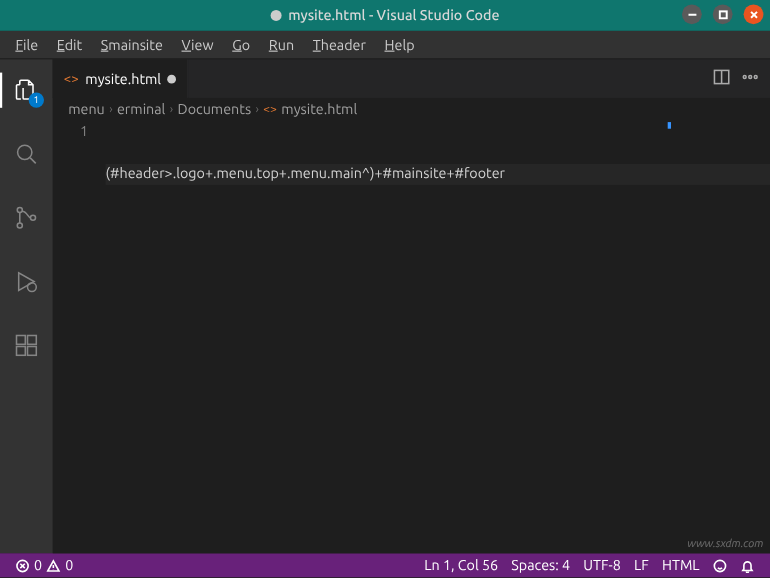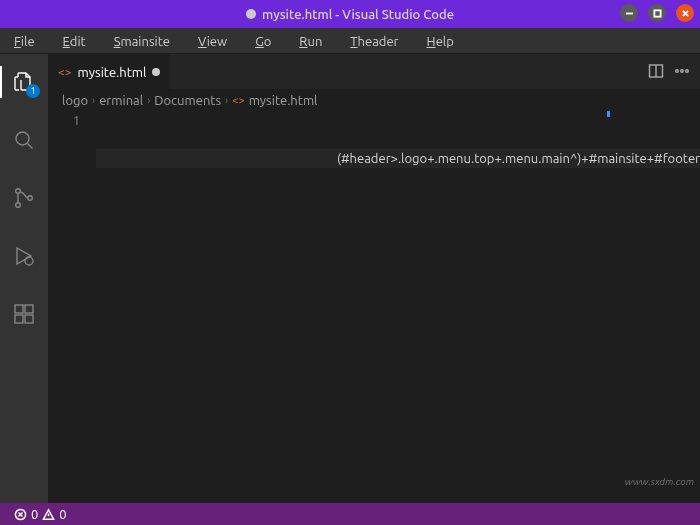--- a/index.html
+++ b/index.html
@@ -1,25 +1,25 @@
 <!DOCTYPE html>
 <html><head>
 <meta charset="utf-8">
 <style>
 * { margin: 0; padding: 0; box-sizing: border-box; font-family: "Ubuntu", "Segoe UI", sans-serif; font-size: 13px; }
 body { width: 700px; height: 525px; background: #1e1e1e; overflow: hidden; display: flex; flex-direction: column; }
-.titlebar { height: 28px; background: #6d28d9; display: flex; align-items: center; position: relative; }
+.titlebar { height: 28px; background: #0f766e; display: flex; align-items: center; position: relative; }
 .titlebar-title { flex: 1; text-align: center; color: #d8d8d8; font-size: 13px; font-weight: 500; display: flex; justify-content: center; align-items: center; gap: 6px; }
 .dirty-dot { width: 10px; height: 10px; border-radius: 50%; background: #ccc; display: inline-block; }
 .win-controls { position: absolute; right: 6px; top: 4px; display: flex; gap: 10px; align-items: center; }
 .win-btn { width: 18px; height: 18px; border-radius: 50%; display: flex; align-items: center; justify-content: center; color: #fff; font-size: 10px; }
 .win-btn.min, .win-btn.max { background: #5a5a5a; }
 .win-btn.close { background: #e95420; }
 .win-btn svg { width: 9px; height: 9px; stroke: #fff; stroke-width: 2; fill: none; }
-.menubar { height: 26px; background: #323232; display: flex; align-items: center; padding: 0 6px; gap: 12px; border-bottom: 1px solid #1a1a1a; }
+.menubar { height: 26px; background: #323232; display: flex; align-items: center; padding: 0 6px; gap: 1px; border-bottom: 1px solid #1a1a1a; }
 .menubar-item { color: #ccc; padding: 3px 8px; cursor: default; }
 .menubar-item .mn { text-decoration: underline; }
 .main { flex: 1; display: flex; min-height: 0; }
 .activitybar { width: 48px; background: #333333; display: flex; flex-direction: column; align-items: center; padding-top: 8px; gap: 18px; }
 .activity-item { width: 48px; height: 40px; display: flex; align-items: center; justify-content: center; position: relative; color: #858585; }
 .activity-item.active { color: #fff; }
 .activity-item.active::before { content: ""; position: absolute; left: 0; top: 4px; bottom: 4px; width: 2px; background: #fff; }
 .activity-item svg { width: 24px; height: 24px; stroke: currentColor; fill: none; stroke-width: 1.4; }
 .badge { position: absolute; bottom: 4px; right: 8px; background: #007acc; color: #fff; border-radius: 8px; min-width: 14px; height: 14px; font-size: 9px; display: flex; align-items: center; justify-content: center; padding: 0 3px; }
 .editor-area { flex: 1; display: flex; flex-direction: column; background: #1e1e1e; min-width: 0; position: relative; }
@@ -27,28 +27,28 @@
 .tab { background: #1e1e1e; color: #fff; display: flex; align-items: center; padding: 0 10px; gap: 6px; font-size: 12.5px; border-right: 1px solid #252526; }
 .tab .file-icon { color: #e37933; font-size: 12px; }
 .tab .tab-dirty { width: 8px; height: 8px; border-radius: 50%; background: #ccc; }
 .tab-actions { margin-left: auto; display: flex; align-items: center; gap: 10px; padding: 0 10px; color: #aaa; }
 .tab-actions svg { width: 16px; height: 16px; stroke: currentColor; fill: none; stroke-width: 1.4; }
 .breadcrumbs { height: 22px; display: flex; align-items: center; padding: 0 14px; color: #a0a0a0; font-size: 12.5px; gap: 4px; }
 .breadcrumbs .chev { color: #666; font-size: 11px; }
 .breadcrumbs .file-icon { color: #e37933; font-size: 11px; }
 .code-area { flex: 1; display: flex; font-family: "Ubuntu Mono", Consolas, monospace; font-size: 13.5px; position: relative; }
 .gutter { width: 48px; color: #858585; text-align: right; padding: 0 16px 0 0; line-height: 19px; }
-.code-lines { flex: 1; color: #d4d4d4; line-height: 19px; white-space: pre; text-align: right; }
+.code-lines { flex: 1; color: #d4d4d4; line-height: 19px; white-space: pre; }
 .code-line.current { background: rgba(255,255,255,0.04); }
 .selection-highlight { position: absolute; top: 0; right: 90px; width: 3px; height: 6px; background: #3794ff; }
 .statusbar { height: 22px; background: #68217a; color: #fff; display: flex; align-items: center; padding: 0 8px; font-size: 12px; }
 .statusbar .sb-group { display: flex; align-items: center; gap: 4px; padding: 0 6px; }
 .statusbar .right { margin-left: auto; display: flex; }
 .statusbar svg { width: 13px; height: 13px; stroke: currentColor; fill: none; stroke-width: 1.6; vertical-align: middle; }
-.watermark { position: absolute; bottom: 16px; right: 6px; color: rgba(255,255,255,0.35); font-size: 10px; font-style: italic; pointer-events: none; }
+.watermark { position: absolute; bottom: 4px; right: 6px; color: rgba(255,255,255,0.35); font-size: 10px; font-style: italic; pointer-events: none; }
 </style>
 </head>
 <body>
 
 <div class="titlebar">
   <div class="titlebar-title">
     <span class="dirty-dot"></span>
     <span>mysite.html - Visual Studio Code</span>
   </div>
   <div class="win-controls">
@@ -134,21 +134,21 @@
             </svg></span>
         <span><svg viewBox="0 0 16 16" fill="currentColor" stroke="none">
               <circle cx="3" cy="8" r="1.3"></circle>
               <circle cx="8" cy="8" r="1.3"></circle>
               <circle cx="13" cy="8" r="1.3"></circle>
             </svg></span>
       </div>
     </div>
 
     <div class="breadcrumbs">
-      <span>logo</span>
+      <span>menu</span>
         <span class="chev">›</span>
       <span>erminal</span>
         <span class="chev">›</span>
       <span>Documents</span>
         <span class="chev">›</span>
       <span class="file-icon">&lt;&gt;</span>
       <span>mysite.html</span>
     </div>
 
     <div class="code-area">
@@ -170,13 +170,31 @@
         <circle cx="7" cy="7" r="5.5"></circle>
         <path d="M4.8 4.8l4.4 4.4M9.2 4.8l-4.4 4.4"></path>
       </svg>
       <span>0</span>
     <svg viewBox="0 0 14 14">
         <path d="M7 2 L12.5 12 H1.5 Z"></path>
         <path d="M7 6v3M7 10.5v.1"></path>
       </svg>
       <span>0</span>
   </div>
+  <div class="right">
+    <div class="sb-group">Ln 1, Col 56</div>
+    <div class="sb-group">Spaces: 4</div>
+    <div class="sb-group">UTF-8</div>
+    <div class="sb-group">LF</div>
+    <div class="sb-group">HTML</div>
+    <div class="sb-group">
+        <svg viewBox="0 0 14 14">
+          <circle cx="7" cy="7" r="5.5"></circle>
+          <path d="M4.7 5.5h.01M9.3 5.5h.01M5 8.8c.6.7 1.3 1 2 1s1.4-.3 2-1"></path>
+        </svg>
+      </div>
+    <div class="sb-group">
+        <svg viewBox="0 0 14 14">
+          <path d="M3.5 10V6.5a3.5 3.5 0 1 1 7 0V10l1 1.5H2.5zM6 12.5a1 1 0 0 0 2 0"></path>
+        </svg>
+      </div>
+  </div>
 </div>
 
 </body></html>

